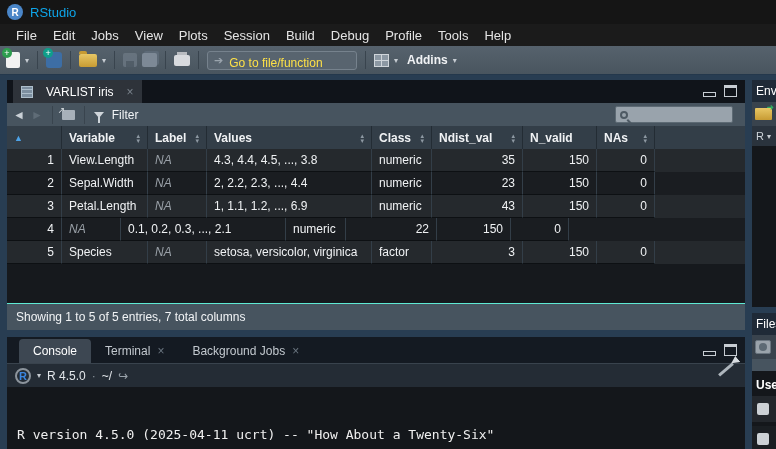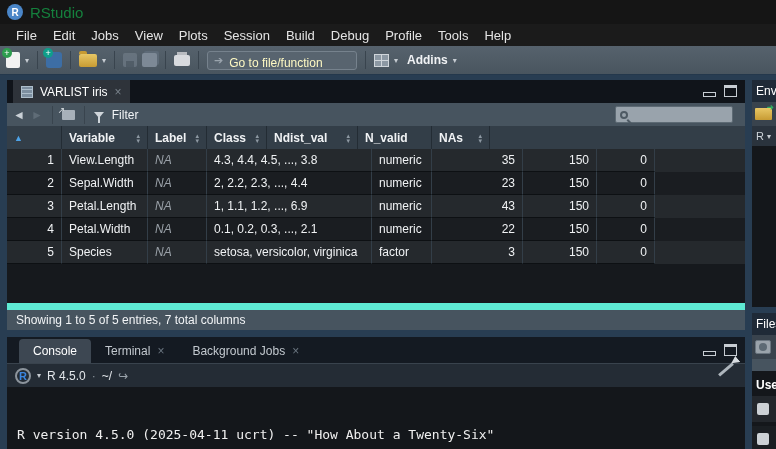--- a/index.html
+++ b/index.html
@@ -5,21 +5,21 @@
   * { margin:0; padding:0; box-sizing:border-box; }
   html,body { width:776px; height:449px; overflow:hidden; background:#283d52;
               font-family:"Liberation Sans","DejaVu Sans",sans-serif; }
   .abs { position:absolute; }
 
   
   .titlebar { left:0; top:0; width:776px; height:24px; background:#151515;
               display:flex; align-items:center; padding-left:7px; gap:7px; }
   .rlogo { width:16px; height:16px; border-radius:50%; background:#4a86c8; color:#fff;
            font-size:10px; font-weight:bold; display:flex; align-items:center; justify-content:center; }
-  .apptitle { color:#15803d; font-size:15px; }
+  .apptitle { color:#0ea5e9; font-size:13px; }
 
   
   .menubar { left:0; top:24px; width:776px; height:22px; background:#1b1b1b;
              display:flex; align-items:center; padding-left:8px; }
   .menu-item { color:#e4e4e4; font-size:13px; padding:0 8px; cursor:default; }
 
   
   .toolbar { left:0; top:46px; width:776px; height:29px;
              background:linear-gradient(#56626d,#49555f);
              border-bottom:1px solid #24384c;
@@ -38,34 +38,34 @@
                  background:#c79b33; border-radius:2px 2px 0 0; }
   .icon-save { width:14px; height:14px; background:#6e7a86; border-radius:2px; position:relative; opacity:.75; }
   .icon-save::after { content:""; position:absolute; left:3px; bottom:0; width:8px; height:6px; background:#525e69; }
   .icon-saveall { width:15px; height:14px; background:#7d8996; border-radius:2px; position:relative;
                   box-shadow:2px -2px 0 #5d6a77; }
   .icon-print { width:16px; height:11px; background:#d8dade; border-radius:2px; position:relative; }
   .icon-print::before { content:""; position:absolute; left:3px; top:-3px; width:10px; height:3px; background:#b9bcc1; }
   .goto-box { width:150px; height:19px; background:#58646f; border:1px solid #76828d; border-radius:3px;
               display:flex; align-items:center; gap:6px; padding:0 6px; }
   .goto-arrow { color:#9aa4ad; font-size:11px; font-weight:bold; }
-  .goto-ph { color:#fef9c3; font-size:12px;margin-top:6px; }
+  .goto-ph { color:#fde047; font-size:12px;margin-top:6px; }
   .icon-grid { width:15px; height:13px; border:1px solid #cfd5da; background:
       linear-gradient(#cfd5da,#cfd5da) 50% 0/1px 100% no-repeat,
       linear-gradient(#cfd5da,#cfd5da) 0 50%/100% 1px no-repeat, #8c98a3; }
   .addins { color:#f0f2f4; font-size:12px; font-weight:bold; margin-left:4px; }
 
   
   .pane { position:absolute; background:#16191d; overflow:hidden; }
 
   
   .viewer { left:7px; top:80px; width:738px; height:250px; }
   .vtabs { height:23px; background:#10141a; display:flex; align-items:flex-end; position:relative; }
   .vtab { height:23px; margin-left:6px; background:#2e333a; display:flex; align-items:center;
-          gap:7px; padding:0 8px; color:#fff; font-size:12px; }
+          gap:13px; padding:0 8px; color:#fff; font-size:12px; }
   .icon-gridsmall { width:12px; height:12px; border:1px solid #aebfcc; background:
       repeating-linear-gradient(0deg,#7d8fa0 0 3px,#aebfcc 3px 4px),
       repeating-linear-gradient(90deg,transparent 0 3px,#aebfcc 3px 4px); }
   .tab-close { color:#79828b; font-size:12px; }
   .winbtns { position:absolute; right:8px; top:5px; display:flex; gap:8px; }
   .btn-min { width:13px; height:5px; border:1px solid #c7cdd3; margin-top:7px; }
   .btn-max { width:13px; height:12px; border:1px solid #c7cdd3; border-top-width:3px; }
   .vtoolbar { height:23px; background:#47545f; display:flex; align-items:center; padding:0 6px; gap:6px; position:relative; }
   .nav-arrow { font-size:12px; }
   .arrow-back { color:#c9d0d6; }
@@ -101,21 +101,21 @@
   .c-fill { flex:1; border-right:none; }
   .drow .c-num { background:#5d6b77; border-bottom:1px solid #49565f; border-right:2px solid #10151a; font-weight:normal; }
   .drow .cell { border-right:1px solid #333e48; border-bottom:1px solid #0d1013; }
   .drow .c-fill { background:#16191d; border:none; }
   .row-odd  .cell { background:#25292d; }
   .row-even .cell { background:#1a1d21; }
   .na-val { color:#9aa1a8; font-style:italic; }
   .num-cell { justify-content:flex-end; }
   .vstatus { position:absolute; left:0; bottom:0; width:100%; height:27px; background:#47545f;
              color:#f2f4f6; font-size:12px; display:flex; align-items:center; padding-left:9px;
-             border-top:7px solid #5eead4; }
+             border-top:1px solid #5eead4; }
 
   
   .consolep { left:7px; top:337px; width:738px; height:112px; background:#14171b; }
   .ctabs { height:26px; background:#141a22; display:flex; align-items:flex-end; position:relative; }
   .ctab { height:24px; display:flex; align-items:center; gap:7px; padding:0 14px; font-size:12px; color:#c3c9cf; }
   .ctab-active { background:#3d4752; border-radius:4px 4px 0 0; color:#fff; margin-left:12px; }
   .ctab .tab-close { color:#6b7680; }
   .ctoolbar { height:24px; background:#242c35; border-top:1px solid #39434d;
               display:flex; align-items:center; gap:6px; padding:0 8px; position:relative; }
   .rlogo2 { width:16px; height:16px; border-radius:50%; border:2px solid #8c949c; color:#3c86e0;
@@ -236,20 +236,27 @@
             <span>▾</span>
           </span>
         </div>
       <div class="cell c-lab">
           <span>Label</span>
           <span class="sortpair">
             <span>▴</span>
             <span>▾</span>
           </span>
         </div>
+      <div class="cell c-val">
+          <span>Values</span>
+          <span class="sortpair">
+            <span>▴</span>
+            <span>▾</span>
+          </span>
+        </div>
       <div class="cell c-cls">
           <span>Class</span>
           <span class="sortpair">
             <span>▴</span>
             <span>▾</span>
           </span>
         </div>
       <div class="cell c-nd">
           <span>Ndist_val</span>
           <span class="sortpair">
@@ -302,21 +309,20 @@
       <div class="cell c-lab na-val">NA</div>
       <div class="cell c-val">1, 1.1, 1.2, ..., 6.9</div>
       <div class="cell c-cls">numeric</div>
       <div class="cell c-nd num-cell">43</div>
       <div class="cell c-nv num-cell">150</div>
       <div class="cell c-na num-cell">0</div>
       <div class="cell c-fill"></div>
     </div>
     <div class="trow drow row-even">
       <div class="cell c-num">4</div>
-      <div class="cell c-var">Petal.Width</div>
       <div class="cell c-lab na-val">NA</div>
       <div class="cell c-val">0.1, 0.2, 0.3, ..., 2.1</div>
       <div class="cell c-cls">numeric</div>
       <div class="cell c-nd num-cell">22</div>
       <div class="cell c-nv num-cell">150</div>
       <div class="cell c-na num-cell">0</div>
       <div class="cell c-fill"></div>
     </div>
     <div class="trow drow row-odd">
       <div class="cell c-num">5</div>

